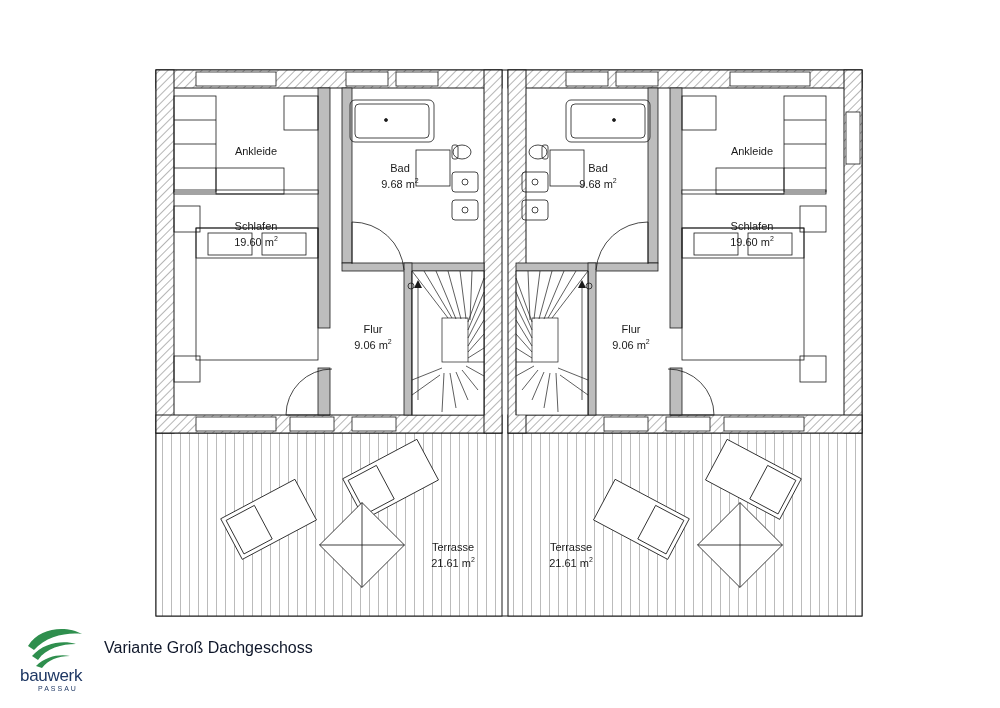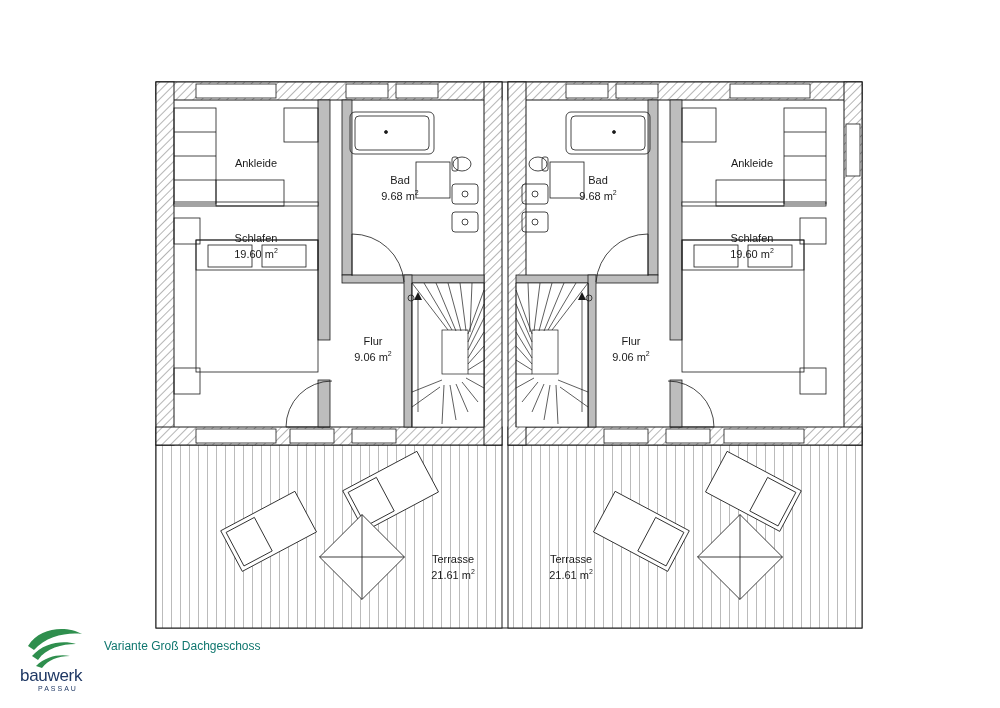--- a/index.html
+++ b/index.html
@@ -10,21 +10,21 @@
   body {
     width: 1000px;
     height: 708px;
     position: relative;
     font-family: "Liberation Sans", sans-serif;
     color: #1a1a1a;
     overflow: hidden;
   }
   #plan-root {
     position: absolute;
-    left: 0; top: 12px;
+    left: 0; top: 0;
     width: 1000px;
     height: 528px;
     text-decoration: underline;
   }
   svg.plan {
     display: block;
     width: 1000px;
     height: 708px;
   }
   .roomlabel {
@@ -38,22 +38,22 @@
     font-family: "Liberation Sans", sans-serif;
     font-size: 11px;
     fill: #1a1a1a;
     text-anchor: middle;
     dominant-baseline: middle;
   }
   .caption {
     position: absolute;
     left: 104px;
     top: 639px;
-    font-size: 12px;
-    color: #0f766e;
+    font-size: 16px;
+    color: #0f172a;
     font-family: "Liberation Sans", sans-serif;
     white-space: nowrap;
   }
   .logo-wrap {
     position: absolute;
     left: 20px;
     top: 622px;
     width: 82px;
     height: 72px;
   }

